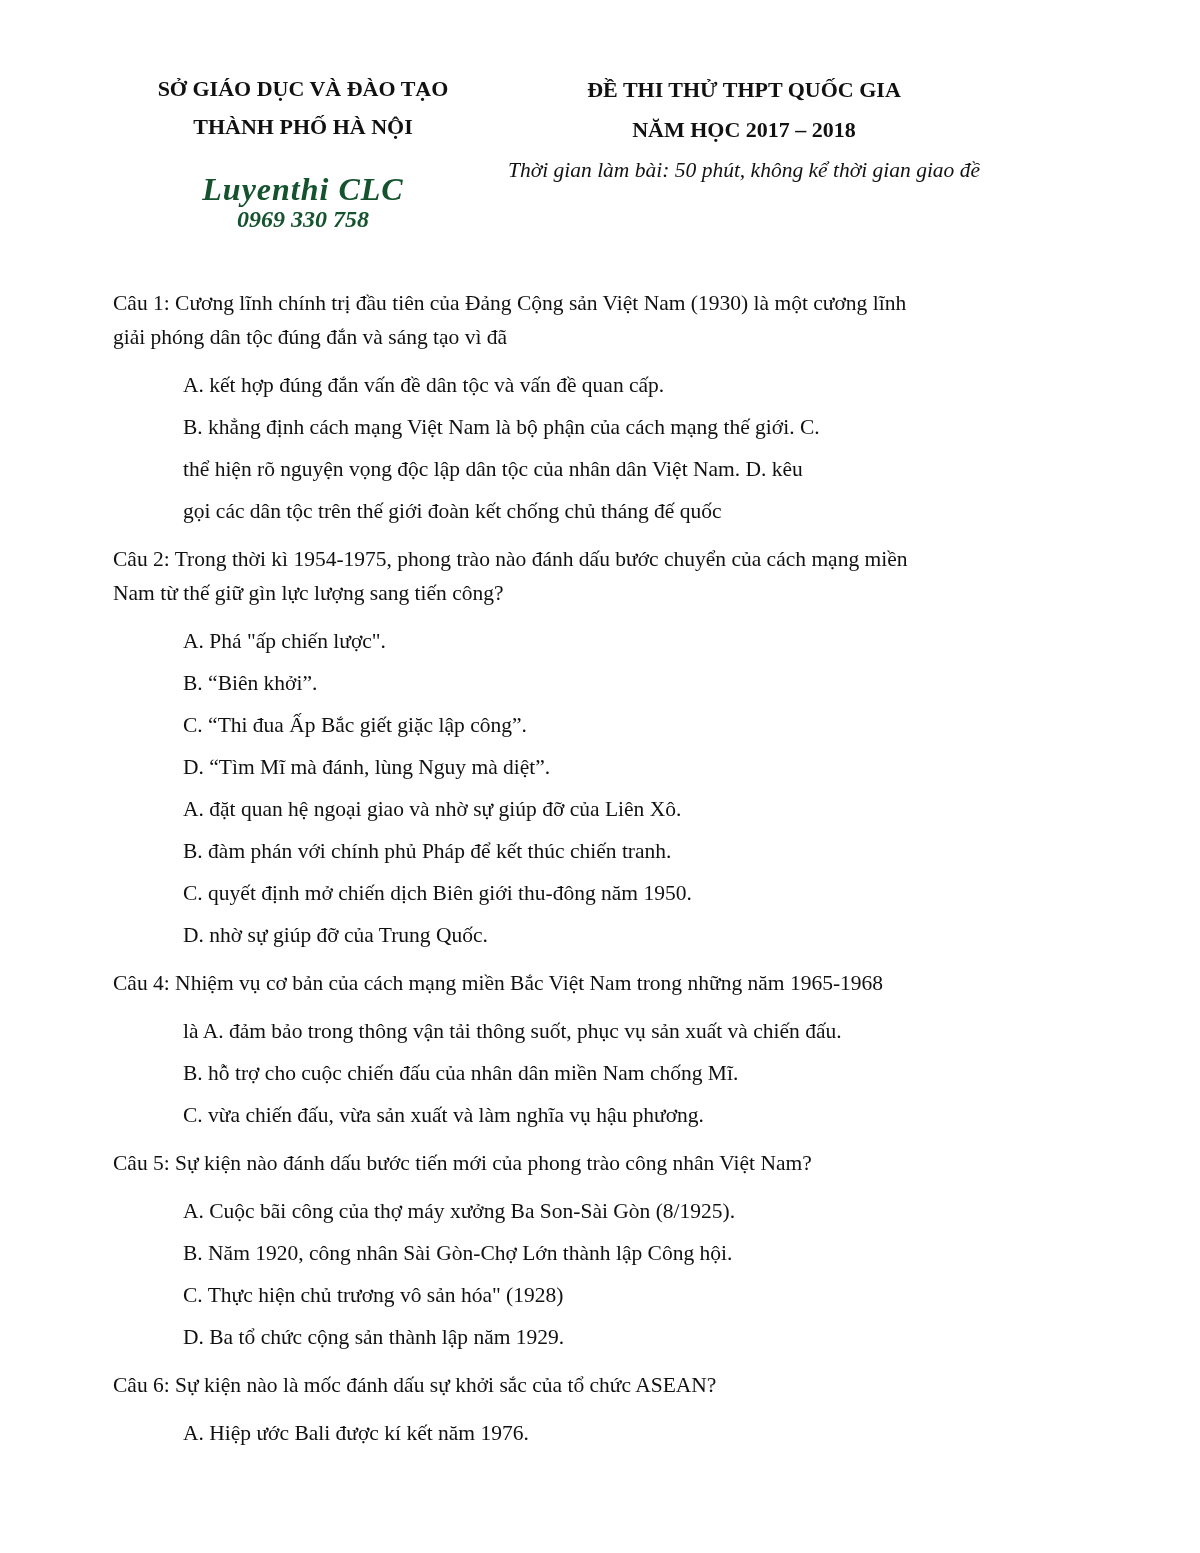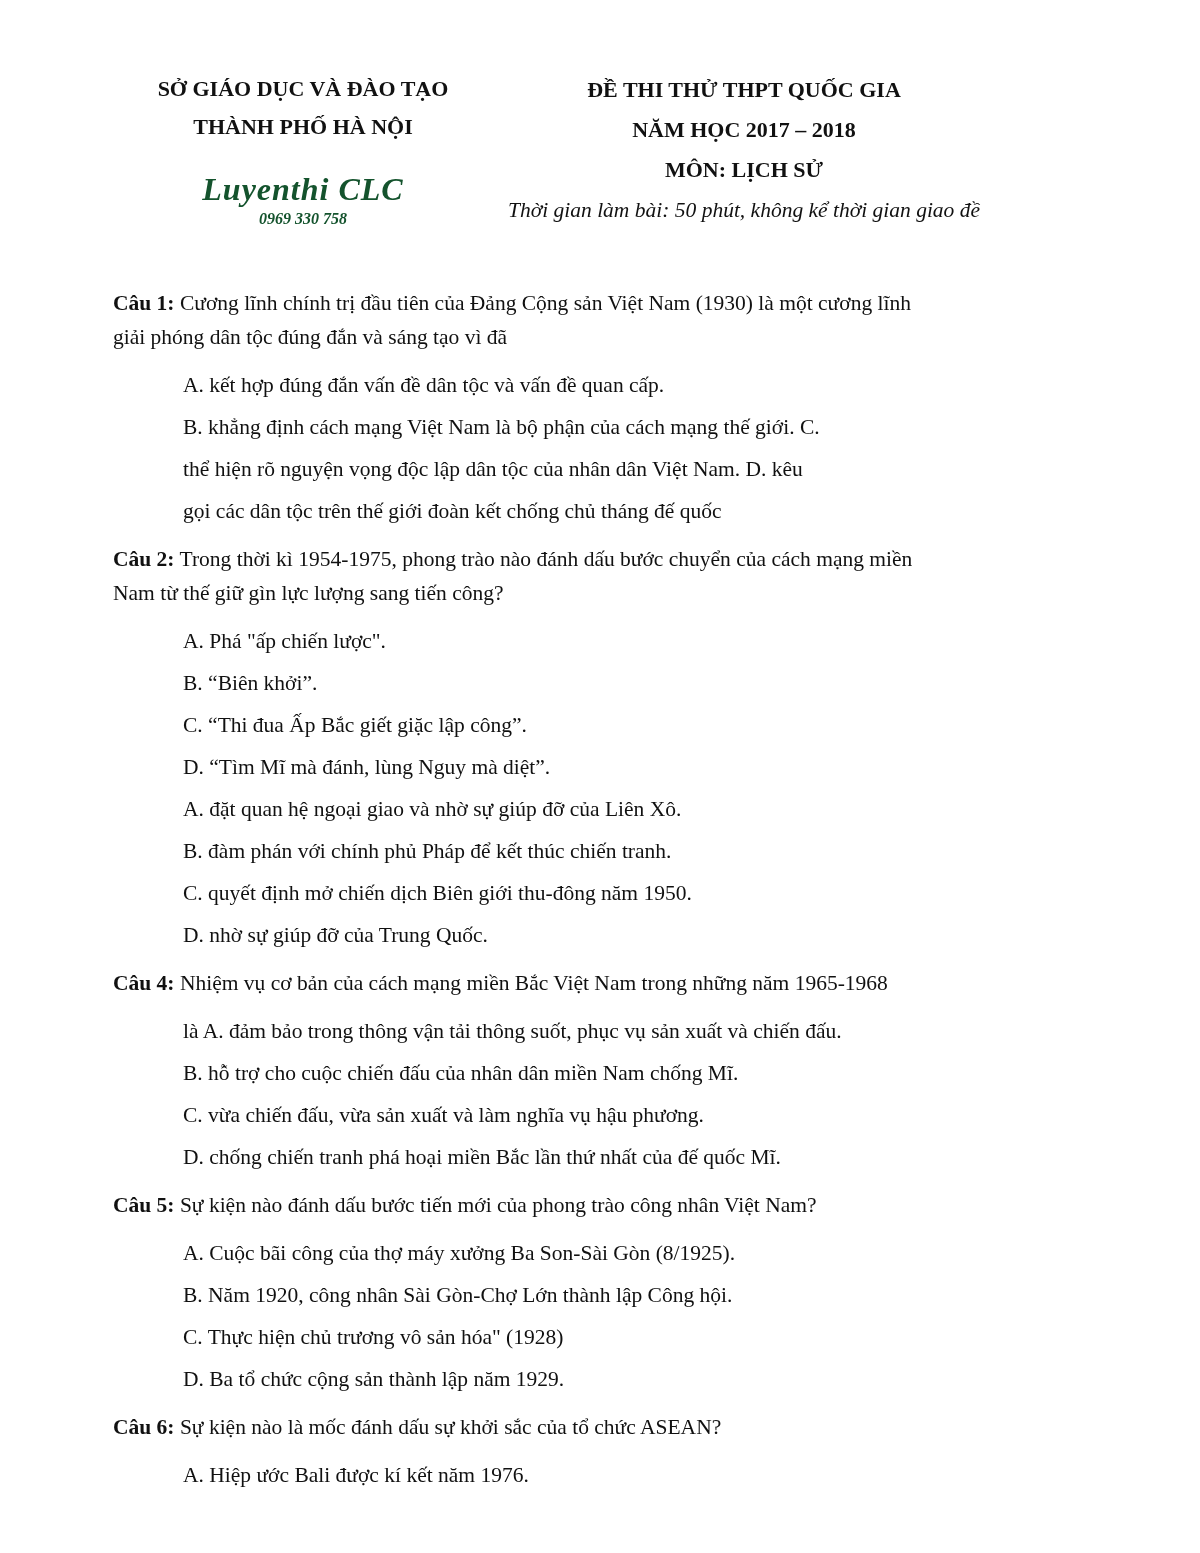--- a/index.html
+++ b/index.html
@@ -36,21 +36,21 @@
     text-align: center;
   }
   .logo-text {
     font-size: 32px;
     font-weight: bold;
     font-style: italic;
     letter-spacing: 1px;
     line-height: 34px;
   }
   .logo-phone {
-    font-size: 16px;
+    font-size: 24px;
     font-weight: bold;
     font-style: italic;
     line-height: 26px;
   }
   .title-block {
     flex: 1 1 auto;
     text-align: center;
     padding-left: 40px;
   }
   .title-line {
@@ -69,21 +69,21 @@
   .content {
     padding: 54px 92px 0 113px;
     box-sizing: border-box;
   }
   .q-stem {
     font-size: 21.5px;
     line-height: 34px;
     margin: 0;
     text-align: left;
   }
-  .q-label { font-weight: bold; }
+  .q-label { font-weight: normal; }
   .q-option {
     font-size: 21.5px;
     line-height: 22px;
     margin: 20px 0 20px 70px;
   }
 </style>
 </head>
 <body>
 
 <div class="page">
@@ -95,21 +95,20 @@
       <div class="issuer-line">THÀNH PHỐ HÀ NỘI</div>
       <div class="logo" style="color: #14532d;">
         <div class="logo-text">Luyenthi CLC</div>
         <div class="logo-phone">0969 330 758</div>
       </div>
     </div>
 
     <div class="title-block">
       <div class="title-line">ĐỀ THI THỬ THPT QUỐC GIA</div>
       <div class="title-line">NĂM HỌC 2017 – 2018</div>
-      <div class="title-line">MÔN: LỊCH SỬ</div>
       <div class="time-line">Thời gian làm bài: 50 phút, không kể thời gian giao đề</div>
     </div>
 
   </div>
 
   <div class="content">
       <div>
         <p class="q-stem"><span class="q-label">Câu 1:</span> Cương lĩnh chính trị đầu tiên của Đảng Cộng sản Việt Nam (1930) là một cương lĩnh giải phóng dân tộc đúng đắn và sáng tạo vì đã</p>
         <p class="q-option">A. kết hợp đúng đắn vấn đề dân tộc và vấn đề quan cấp.</p>
         <p class="q-option">B. khẳng định cách mạng Việt Nam là bộ phận của cách mạng thế giới. C.</p>
@@ -127,21 +126,20 @@
         <p class="q-option">A. đặt quan hệ ngoại giao và nhờ sự giúp đỡ của Liên Xô.</p>
         <p class="q-option">B. đàm phán với chính phủ Pháp để kết thúc chiến tranh.</p>
         <p class="q-option">C. quyết định mở chiến dịch Biên giới thu-đông năm 1950.</p>
         <p class="q-option">D. nhờ sự giúp đỡ của Trung Quốc.</p>
       </div>
       <div>
         <p class="q-stem"><span class="q-label">Câu 4:</span> Nhiệm vụ cơ bản của cách mạng miền Bắc Việt Nam trong những năm 1965-1968</p>
         <p class="q-option">là A. đảm bảo trong thông vận tải thông suốt, phục vụ sản xuất và chiến đấu.</p>
         <p class="q-option">B. hỗ trợ cho cuộc chiến đấu của nhân dân miền Nam chống Mĩ.</p>
         <p class="q-option">C. vừa chiến đấu, vừa sản xuất và làm nghĩa vụ hậu phương.</p>
-        <p class="q-option">D. chống chiến tranh phá hoại miền Bắc lần thứ nhất của đế quốc Mĩ.</p>
       </div>
       <div>
         <p class="q-stem"><span class="q-label">Câu 5:</span> Sự kiện nào đánh dấu bước tiến mới của phong trào công nhân Việt Nam?</p>
         <p class="q-option">A. Cuộc bãi công của thợ máy xưởng Ba Son-Sài Gòn (8/1925).</p>
         <p class="q-option">B. Năm 1920, công nhân Sài Gòn-Chợ Lớn thành lập Công hội.</p>
         <p class="q-option">C. Thực hiện chủ trương vô sản hóa" (1928)</p>
         <p class="q-option">D. Ba tổ chức cộng sản thành lập năm 1929.</p>
       </div>
       <div>
         <p class="q-stem"><span class="q-label">Câu 6:</span> Sự kiện nào là mốc đánh dấu sự khởi sắc của tổ chức ASEAN?</p>

